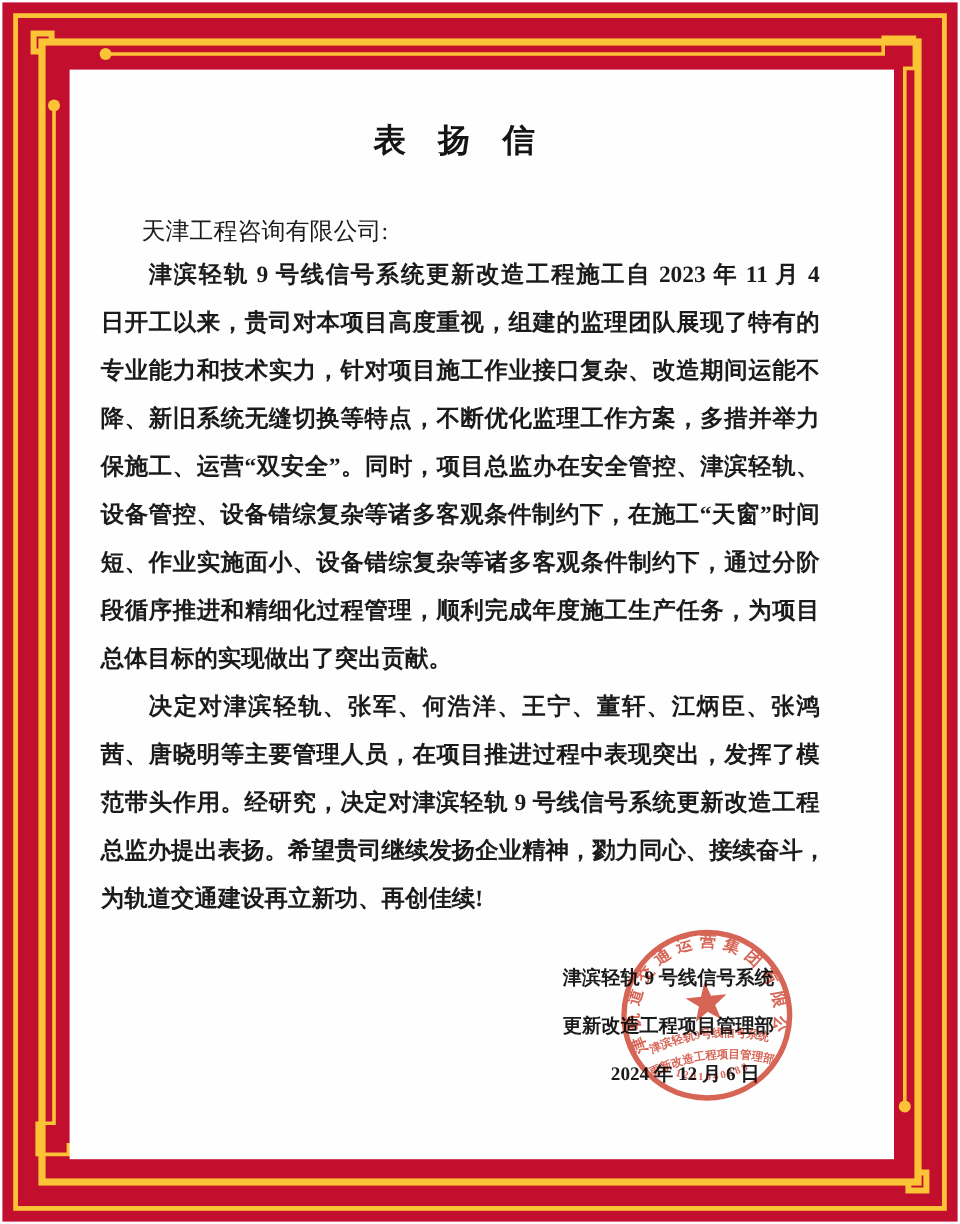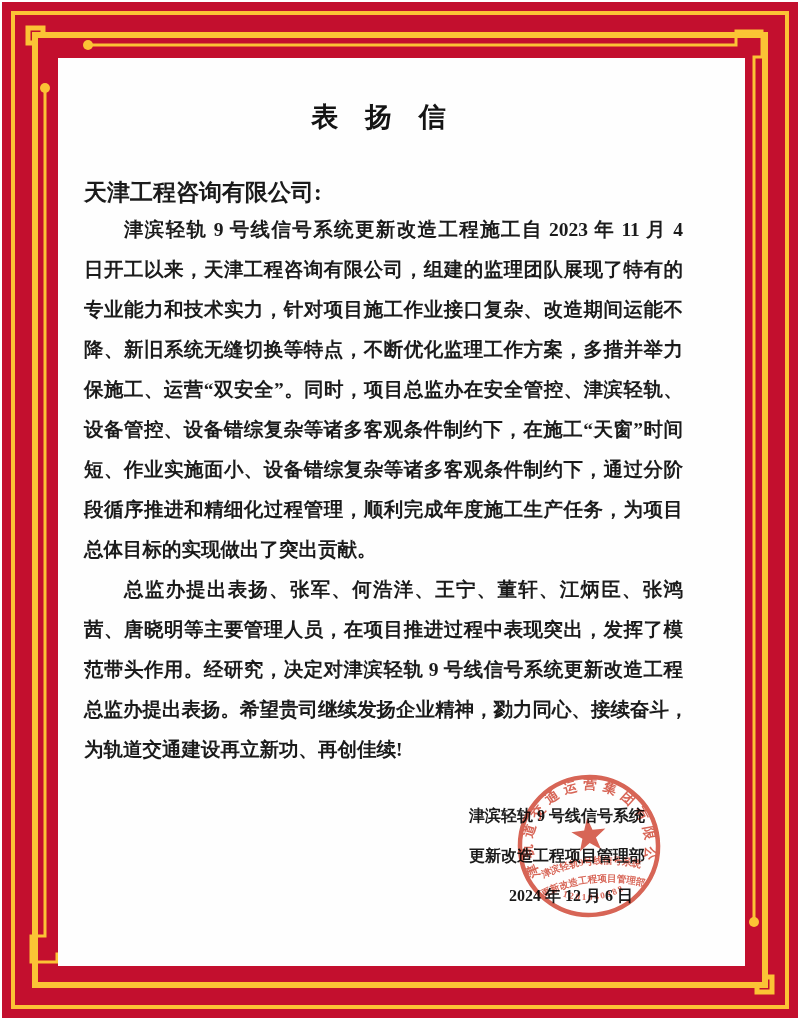--- a/index.html
+++ b/index.html
@@ -30,22 +30,23 @@
   .title {
     margin-top:44px;
     text-align:center;
     font-size:27px; font-weight:700;
     letter-spacing:10px;
     line-height:34px;
     color:#141414;
   }
   .salutation {
     margin-top:42px;
-    font-size:23px; font-weight:700;
+    font-size:20px; font-weight:400;
     line-height:34px;
+    margin-left:34px;
   }
   .para .jline {
     height:40px; line-height:40px;
     font-size:19.5px; font-weight:600;
     text-align:justify; text-align-last:justify;
     white-space:nowrap;
   }
   .para .jline.indent { text-indent:2.05em; }
   .para .jline.end { text-align:left; text-align-last:left; white-space:normal; }
   .signature { margin-top:26px; }
@@ -94,32 +95,32 @@
   </svg>
   <div class="paper"></div>
 </div>
 
 <div class="content">
   <h1 class="title">表 扬 信</h1>
   <div class="salutation">天津工程咨询有限公司:</div>
 
   <div class="para">
     <div class="jline indent">津滨轻轨 9 号线信号系统更新改造工程施工自 2023 年 11 月 4</div>
-    <div class="jline">日开工以来，天津工程咨询有限公司，组建的监理团队展现了特有的</div>
+    <div class="jline">日开工以来，贵司对本项目高度重视，组建的监理团队展现了特有的</div>
     <div class="jline">专业能力和技术实力，针对项目施工作业接口复杂、改造期间运能不</div>
     <div class="jline">降、新旧系统无缝切换等特点，不断优化监理工作方案，多措并举力</div>
     <div class="jline">保施工、运营“双安全”。同时，项目总监办在安全管控、津滨轻轨、</div>
     <div class="jline">设备管控、设备错综复杂等诸多客观条件制约下，在施工“天窗”时间</div>
     <div class="jline">短、作业实施面小、设备错综复杂等诸多客观条件制约下，通过分阶</div>
     <div class="jline">段循序推进和精细化过程管理，顺利完成年度施工生产任务，为项目</div>
     <div class="jline end">总体目标的实现做出了突出贡献。</div>
   </div>
 
   <div class="para">
-    <div class="jline indent">总监办提出表扬、张军、何浩洋、王宁、董轩、江炳臣、张鸿</div>
+    <div class="jline indent">决定对津滨轻轨、张军、何浩洋、王宁、董轩、江炳臣、张鸿</div>
     <div class="jline">茜、唐晓明等主要管理人员，在项目推进过程中表现突出，发挥了模</div>
     <div class="jline">范带头作用。经研究，决定对津滨轻轨 9 号线信号系统更新改造工程</div>
     <div class="jline">总监办提出表扬。希望贵司继续发扬企业精神，勠力同心、接续奋斗，</div>
     <div class="jline end">为轨道交通建设再立新功、再创佳续!</div>
   </div>
 
   <div class="signature">
     <div class="sig-line">津滨轻轨 9 号线信号系统</div>
     <div class="sig-line">更新改造工程项目管理部</div>
     <div class="sig-line date">2024 年 12 月 6 日</div>

